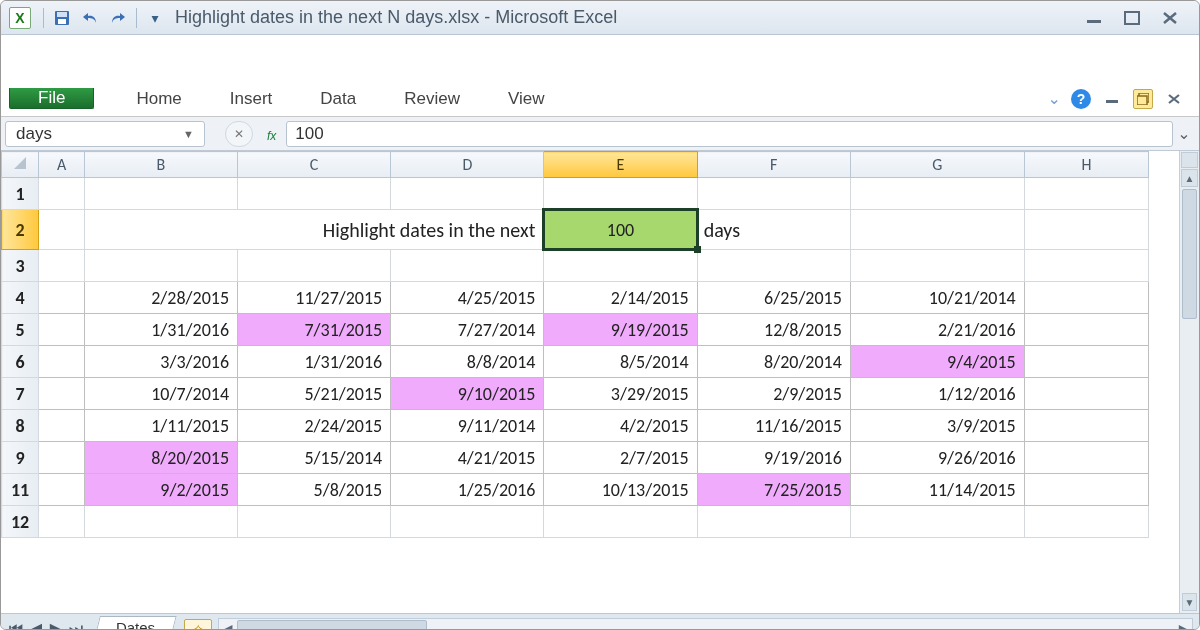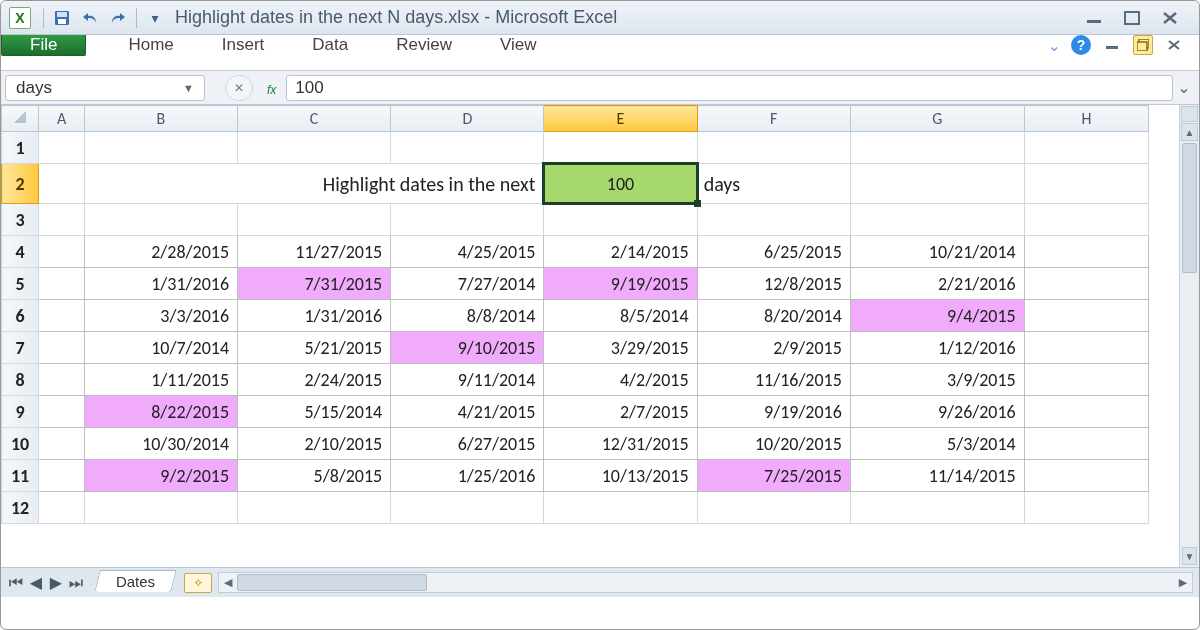--- a/index.html
+++ b/index.html
@@ -60,22 +60,24 @@
     padding: 0 18px;
     color: #5a6b7c;
   }
   .win-ctl { width:22px; height:18px; display:flex; align-items:center; justify-content:center; }
   .win-ctl svg { display:block; }
   
   .ribbon-tabs {
     height: 36px;
     background: #fff;
     display: flex;
-    align-items: flex-start;
+    align-items: center;
     border-bottom: 1px solid #c8c8c8;
+    padding-left: 8px;
+    margin-top: 46px;
   }
   .file-tab {
     background: #207a31;
     background: linear-gradient(#2f9b44,#1a6e2c);
     color: #fff;
     padding: 0 28px;
     display: flex; align-items: center;
     font-size: 17px;
     border-radius: 0 0 2px 2px;
     margin-right: 18px;
@@ -490,37 +492,26 @@
           <td class="cell">2/24/2015</td>
           <td class="cell">9/11/2014</td>
           <td class="cell">4/2/2015</td>
           <td class="cell">11/16/2015</td>
           <td class="cell">3/9/2015</td>
           <td></td>
         </tr>
         <tr class="data">
           <th class="rowhdr">9</th>
             <td></td>
-          <td class="cell hl">8/22/2015</td>
+          <td class="cell hl">8/20/2015</td>
           <td class="cell">5/15/2014</td>
           <td class="cell">4/21/2015</td>
           <td class="cell">2/7/2015</td>
           <td class="cell">9/19/2016</td>
           <td class="cell">9/26/2016</td>
-          <td></td>
-        </tr>
-        <tr class="data">
-          <th class="rowhdr">10</th>
-            <td></td>
-          <td class="cell">10/30/2014</td>
-          <td class="cell">2/10/2015</td>
-          <td class="cell">6/27/2015</td>
-          <td class="cell">12/31/2015</td>
-          <td class="cell">10/20/2015</td>
-          <td class="cell">5/3/2014</td>
           <td></td>
         </tr>
         <tr class="data">
           <th class="rowhdr">11</th>
             <td></td>
           <td class="cell hl">9/2/2015</td>
           <td class="cell">5/8/2015</td>
           <td class="cell">1/25/2016</td>
           <td class="cell">10/13/2015</td>
           <td class="cell hl">7/25/2015</td>

